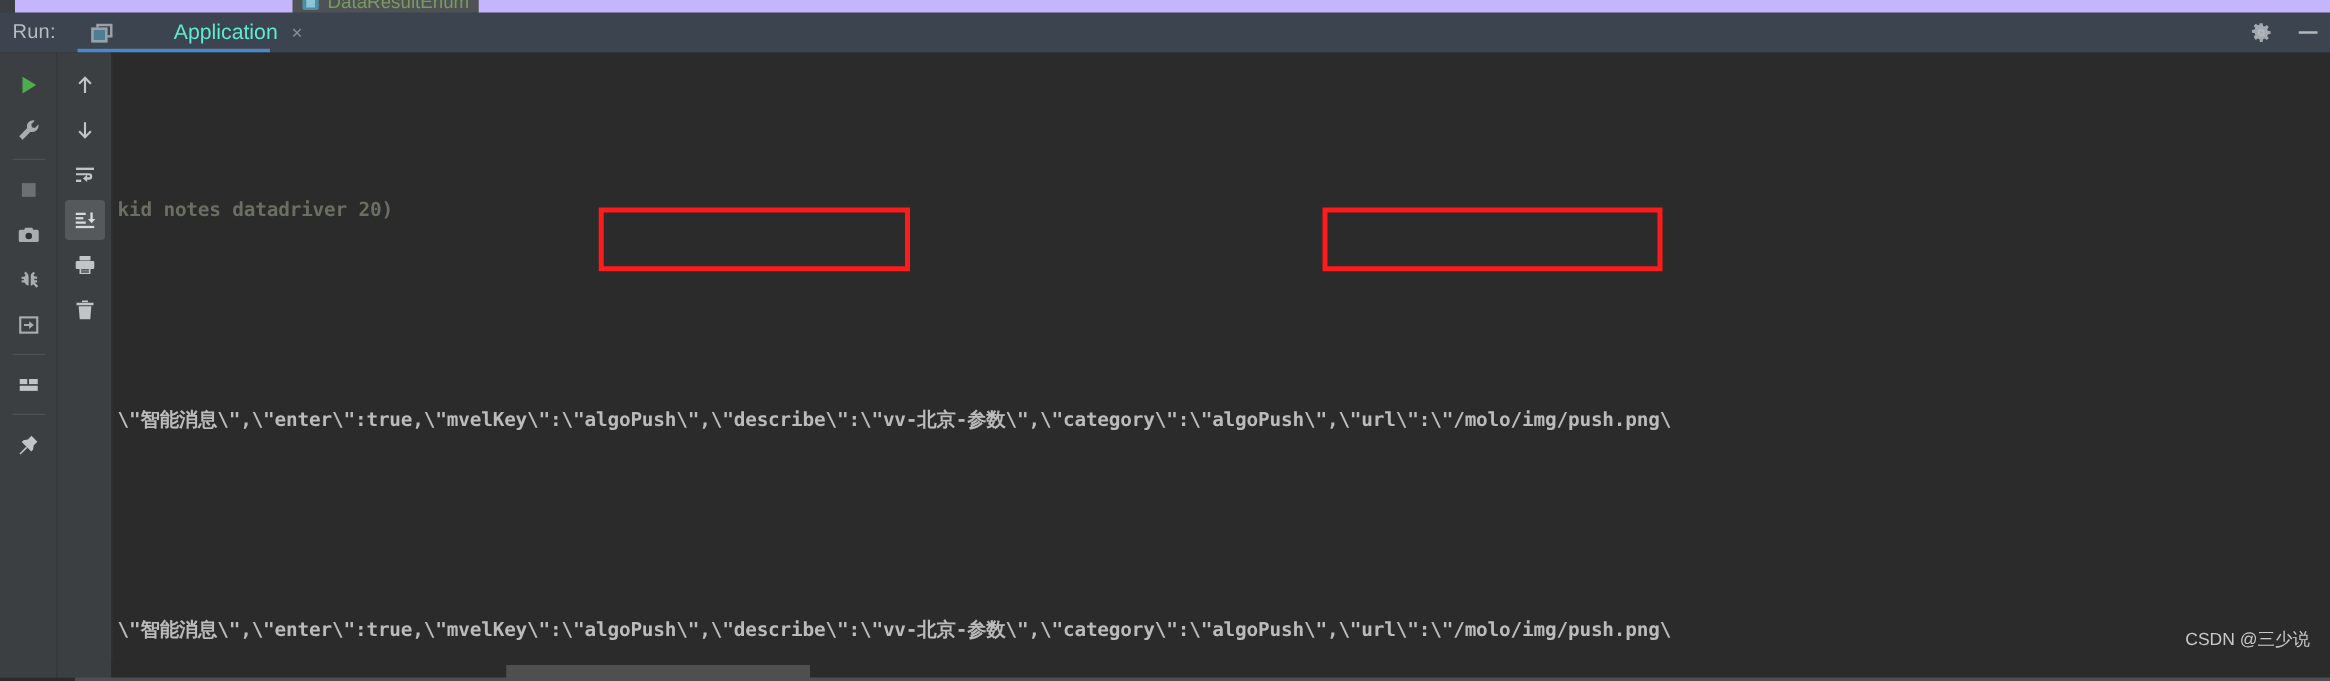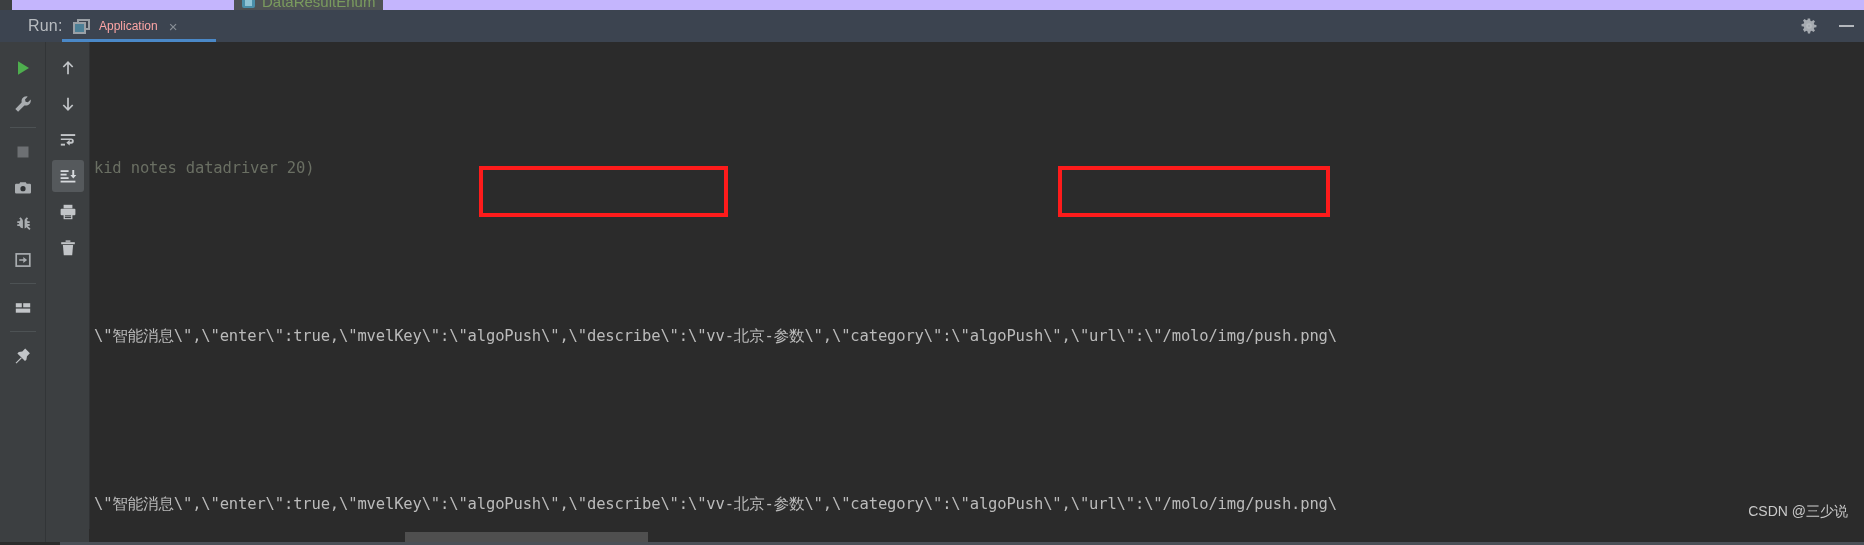--- a/index.html
+++ b/index.html
@@ -54,21 +54,21 @@
   }
 
   
   .run-header {
     position: absolute; left: 0; top: 10px;
     width: 1864px; height: 32px;
     background: #3c4450;
     border-bottom: 1px solid #2f3640;
   }
   .run-label {
-    position: absolute; left: 28px; top: 7px;
+    position: absolute; left: 10px; top: 7px;
     color: #b8bcc0;
     font-size: 16px;
     letter-spacing: .2px;
   }
   .run-tab {
     position: absolute; left: 62px; top: 0;
     height: 32px;
     display: flex; align-items: center; gap: 9px;
     padding: 0 10px 0 11px;
   }
@@ -85,23 +85,24 @@
     left: 4px; top: 0; width: 13px; height: 11px;
     border: 2px solid #9aa0a6;
     background: #3c4450;
   }
   .run-tab-icon i.front {
     left: 0; top: 3px; width: 13px; height: 12px;
     border: 2px solid #9aa0a6;
     background: #4c7f96;
   }
   .run-tab-label {
-    color: #fca5a5;
-    font-size: 12px;
+    color: #5eead4;
+    font-size: 17px;
     white-space: nowrap;
+    margin-left: 40px;
   }
   .run-tab-close {
     color: #8a9097;
     font-size: 15px;
     line-height: 1;
     margin-left: 2px;
     cursor: default;
   }
   .run-tab-underline {
     position: absolute; left: 62px; bottom: 0;
@@ -144,20 +145,21 @@
     flex: none;
   }
   .tb-spacer-top { height: 6px; flex: none; }
 
   
   .console {
     position: absolute; left: 89px; top: 42px;
     width: 1775px; height: 503px;
     background: #2b2b2b;
     overflow: hidden;
+    font-weight: bold;
   }
   .console-gutter {
     position: absolute; left: 0; top: 0;
     width: 1px; height: 503px;
     background: #313335;
   }
   .console-lines {
     position: absolute; left: 5px; top: -14px;
     white-space: pre;
     font-family: "DejaVu Sans Mono", monospace;

